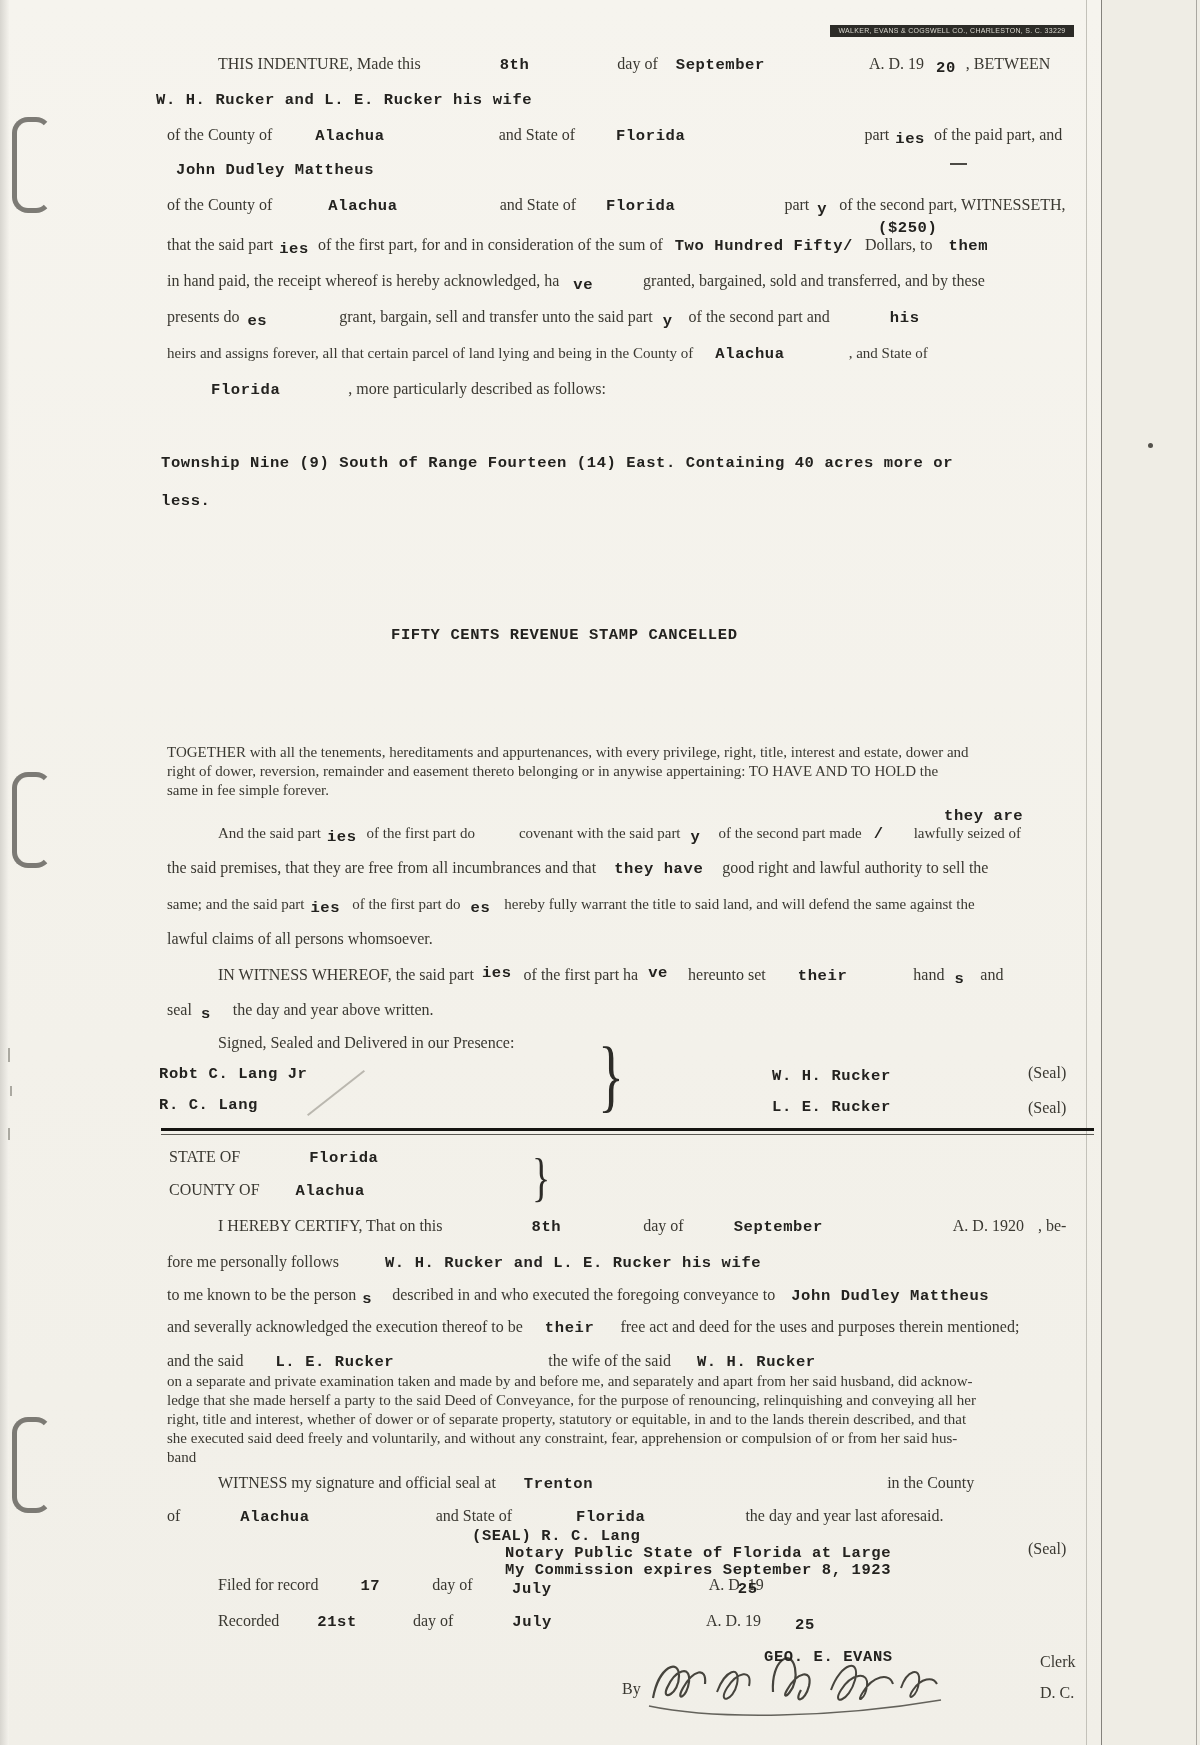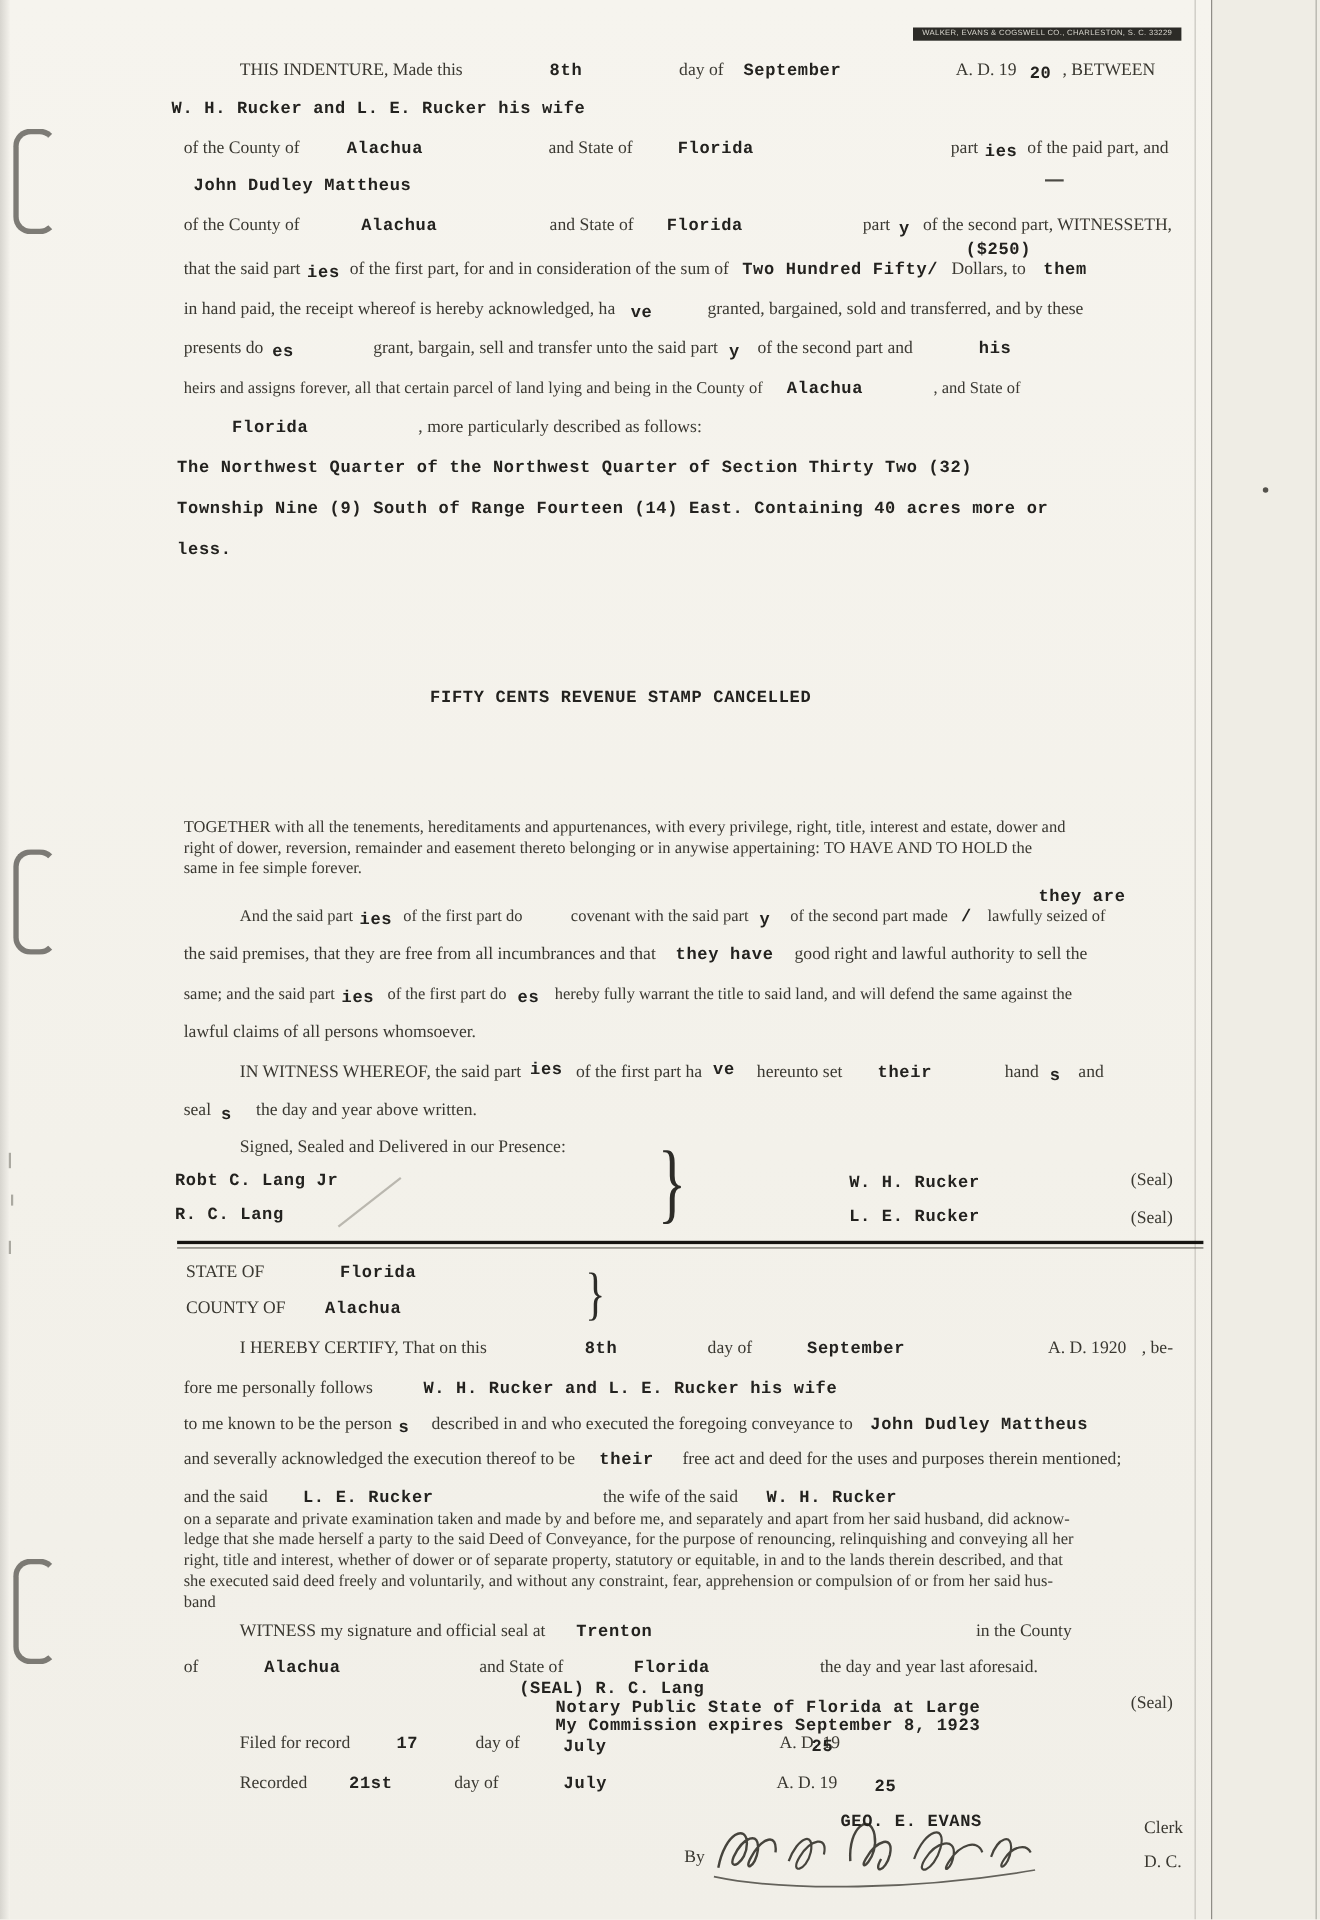--- a/index.html
+++ b/index.html
@@ -139,26 +139,23 @@
   </div>
 
   <div class="ln tight" style="left:167px;top:344px">
     <span class="p">heirs and assigns forever, all that certain parcel of land lying and being in the County of</span>
     <span class="t" style="margin-left:18px">Alachua</span>
     <span class="p" style="margin-left:60px">, and State of</span>
   </div>
 
   <div class="ln" style="left:211px;top:380px">
     <span class="t">Florida</span>
-    <span class="p" style="margin-left:96px">, more particularly described as follows:</span>
-  </div>
-
-  <div class="ln" style="left:161px;top:416px">
-    <span class="t">The Northwest Quarter of the Northwest Quarter of Section Thirty Two (32)</span>
-  </div>
+    <span class="p" style="margin-left:64px">, more particularly described as follows:</span>
+  </div>
+
   <div class="ln" style="left:161px;top:453px">
     <span class="t">Township Nine (9) South of Range Fourteen (14) East. Containing 40 acres more or</span>
   </div>
   <div class="ln" style="left:161px;top:491px">
     <span class="t">less.</span>
   </div>
 
   <div class="ln" style="left:391px;top:625px">
     <span class="t">FIFTY CENTS REVENUE STAMP CANCELLED</span>
   </div>
@@ -178,21 +175,21 @@
   </div>
 
   <div class="ln tight" style="left:218px;top:824px">
     <span class="p">And the said part</span>
     <span class="t sub" style="margin-left:2px">ies</span>
     <span class="p" style="margin-left:6px">of the first part do</span>
     <span class="p" style="margin-left:40px">covenant with the said part</span>
     <span class="t sub" style="margin-left:6px">y</span>
     <span class="p" style="margin-left:14px">of the second part made</span>
     <span class="t" style="margin-left:8px">/</span>
-    <span class="p" style="margin-left:10px">lawfully seized of</span>
+    <span class="p" style="margin-left:26px">lawfully seized of</span>
   </div>
 
   <div class="ln" style="left:167px;top:859px">
     <span class="p">the said premises, that they are free from all incumbrances and that</span>
     <span class="t" style="margin-left:14px">they have</span>
     <span class="p" style="margin-left:15px">good right and lawful authority to sell the</span>
   </div>
 
   <div class="ln tight" style="left:167px;top:895px">
     <span class="p">same; and the said part</span>

